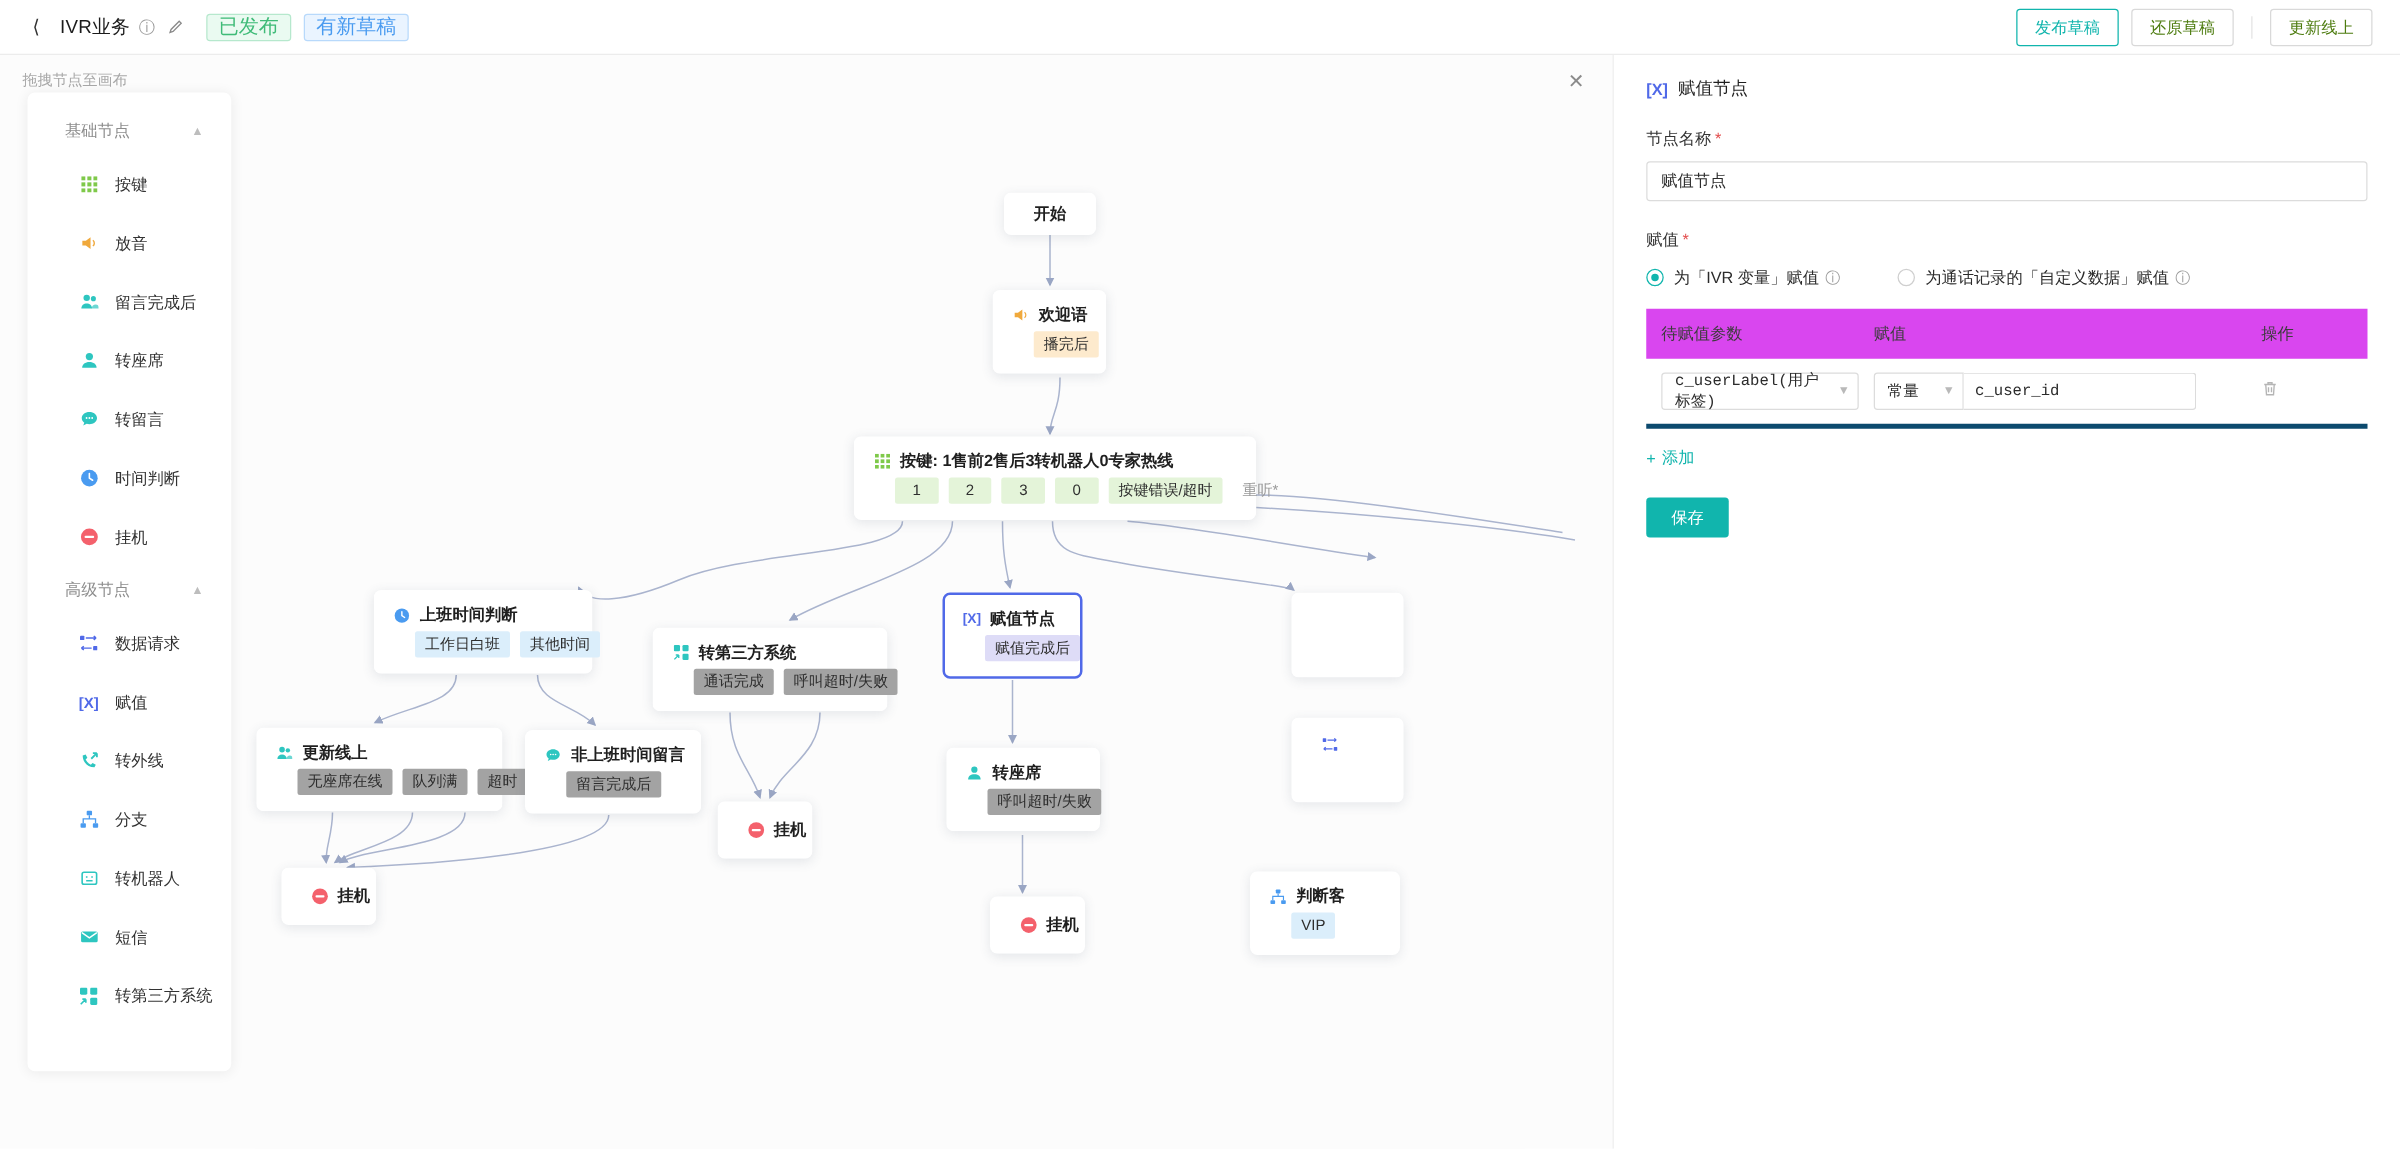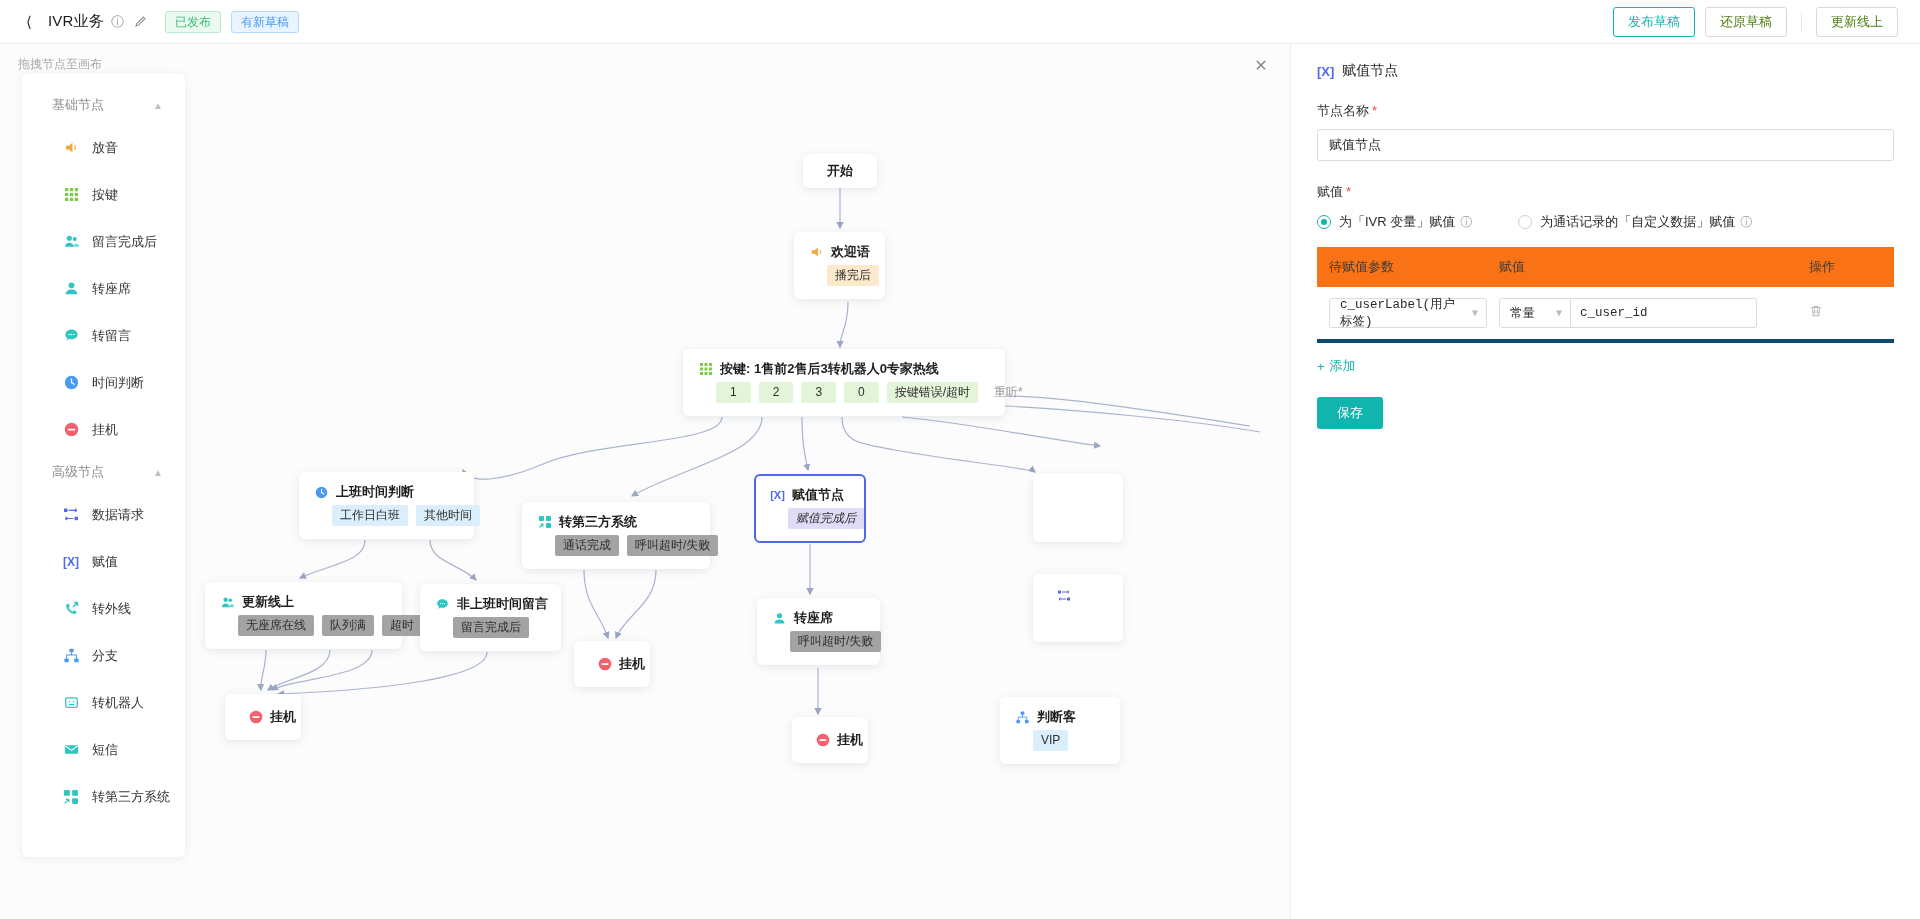--- a/index.html
+++ b/index.html
@@ -23,21 +23,21 @@
     display: flex; align-items: center; justify-content: center;
   }
   .page-title {
     margin-left: 12px; font-size: 15px; color: #1b1b1b; font-weight: 400;
     letter-spacing: .2px;
   }
   .info-icon { margin-left: 7px; color: #9b9b9b; font-size: 13px; cursor: pointer; }
   .edit-icon { margin-left: 10px; color: #8a8a8a; cursor: pointer; display:flex; }
   .badge {
     margin-left: 18px; height: 22px; padding: 0 9px; border-radius: 3px;
-    font-size: 12px; display: inline-flex; align-items: center; line-height: 1; font-family: Liberation Serif, serif;
+    font-size: 16px; display: inline-flex; align-items: center; line-height: 1; font-family: Liberation Serif, serif;
   }
   .badge.published { background: #eafaf1; color: #3fbb78; border: 1px solid #b6e8cd; }
   .badge.draft { background: #eaf4ff; color: #4a9bf0; border: 1px solid #b8d9fb; margin-left: 10px; }
   .topbar-right { margin-left: auto; display: flex; align-items: center; padding-right: 22px; }
   .btn {
     height: 30px; padding: 0 14px; font-size: 13px; border-radius: 3px;
     border: 1px solid #d9d9d9; background: #fff; color: #4d7c0f;
     display: inline-flex; align-items: center; cursor: pointer;
   }
   .btn.primary-outline { border-color: #11b5ad; color: #11b5ad; }
@@ -92,21 +92,21 @@
   .node .node-head .ico { width: 15px; height: 15px; margin-right: 7px; display:flex; align-items:center; justify-content:center; flex:none; }
   .node .ports { display: flex; margin-top: 4px; gap: 8px; padding-left: 18px; text-align: center; }
   .port {
     font-size: 12px; padding: 3px 8px; border-radius: 2px; white-space: nowrap;
     color: #2e2e2e; line-height: 1.25;
   }
   .port.green { background: #e4f4d9; }
   .port.mint  { background: #a3a3a3; }
   .port.orange{ background: #fdeacd; }
   .port.blue  { background: #dbeefb; }
-  .port.violet{ background: #dedcf7; font-style: italic; }
+  .port.violet{ background: #dedcf7; }
   .port.plain { background: transparent; color: #9a9a9a; }
   .node.plain-node { padding: 13px 22px; }
   .node.plain-node .node-head { font-weight: 700; }
   .node.center-only { display: flex; align-items: center; justify-content: center; }
 
   
   .panel {
     position: absolute; right: 0; top: 44px; width: 630px; height: 875px;
     background: #fff; border-left: 1px solid #ededed; padding: 18px 26px;
     overflow: hidden;
@@ -128,21 +128,21 @@
   }
   .radio-opt.checked .radio-dot { border-color: #11b5ad; }
   .radio-opt.checked .radio-dot::after {
     content: ""; position: absolute; left: 3px; top: 3px; width: 6px; height: 6px;
     border-radius: 50%; background: #11b5ad;
   }
   .inline-info { margin-left: 5px; color: #9b9b9b; font-size: 12px; }
 
   .tbl { margin-top: 16px; width: 100%; }
   .tbl-head {
-    display: flex; background: #f97316; height: 40px; align-items: center;
+    display: flex; background: #d946ef; height: 40px; align-items: center;
     font-size: 13px; color: #3c3c3c;
   }
   .tbl-head .c1 { width: 182px; padding-left: 12px; }
   .tbl-head .c2 { width: 310px; }
   .tbl-head .c3 { flex: 1; }
   .tbl-row { display: flex; align-items: center; height: 56px; border-bottom: 4px solid #0c4a6e; font-family: Liberation Mono, monospace; }
   .tbl-row .c1 { width: 182px; padding-left: 12px; }
   .tbl-row .c2 { width: 310px; display: flex; align-items: center; gap: 0; }
   .tbl-row .c3 { flex: 1; display: flex; align-items: center; }
   .select-box {
@@ -446,47 +446,47 @@
 
     <div class="palette">
 
       <div class="palette-group-title">
         <span>基础节点</span>
         <span class="chev-up">▲</span>
       </div>
 
       <div class="palette-item">
         <span class="ico">
-          <svg width="15" height="15" viewBox="0 0 16 16">
-              <path d="M2 6h3l4-3v10L5 10H2z" fill="#f0a93c"></path>
-              <path d="M11 5.5a3.2 3.2 0 010 5" stroke="#f0a93c" stroke-width="1.2" fill="none"></path>
-            </svg>
-        </span>
-        <span class="lbl">放音</span>
-      </div>
-
-      <div class="palette-item">
-        <span class="ico">
           <svg width="13" height="13" viewBox="0 0 12 12" fill="#7fc94a">
             <rect x="0" y="0" width="3" height="3"></rect>
               <rect x="4.5" y="0" width="3" height="3"></rect>
               <rect x="9" y="0" width="3" height="3"></rect>
             <rect x="0" y="4.5" width="3" height="3"></rect>
               <rect x="4.5" y="4.5" width="3" height="3"></rect>
               <rect x="9" y="4.5" width="3" height="3"></rect>
             <rect x="0" y="9" width="3" height="3"></rect>
               <rect x="4.5" y="9" width="3" height="3"></rect>
               <rect x="9" y="9" width="3" height="3"></rect>
           </svg>
         </span>
         <span class="lbl">按键</span>
       </div>
 
       <div class="palette-item">
         <span class="ico">
+          <svg width="15" height="15" viewBox="0 0 16 16">
+              <path d="M2 6h3l4-3v10L5 10H2z" fill="#f0a93c"></path>
+              <path d="M11 5.5a3.2 3.2 0 010 5" stroke="#f0a93c" stroke-width="1.2" fill="none"></path>
+            </svg>
+        </span>
+        <span class="lbl">放音</span>
+      </div>
+
+      <div class="palette-item">
+        <span class="ico">
           <svg width="15" height="15" viewBox="0 0 14 14" fill="#2ec6c0">
               <circle cx="5" cy="4" r="2.4"></circle>
               <circle cx="10" cy="4.6" r="1.9"></circle>
               <path d="M1 12c0-2.4 1.8-3.8 4-3.8s4 1.4 4 3.8z"></path>
               <path d="M8.8 12c0-1.9 1.2-3 3-3 1.3 0 2.2.6 2.2 3z" opacity=".7"></path>
             </svg>
         </span>
         <span class="lbl">留言完成后</span>
       </div>
 

